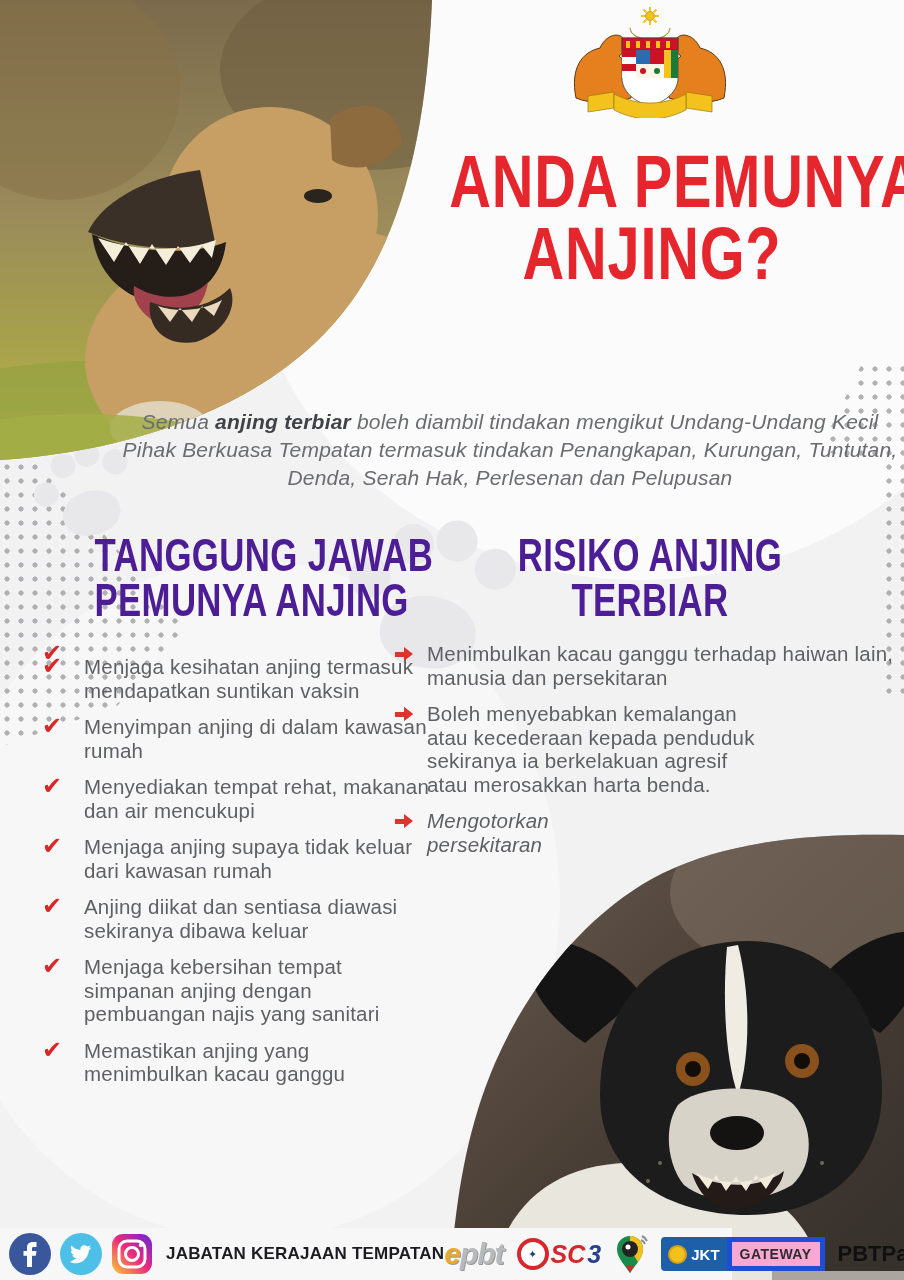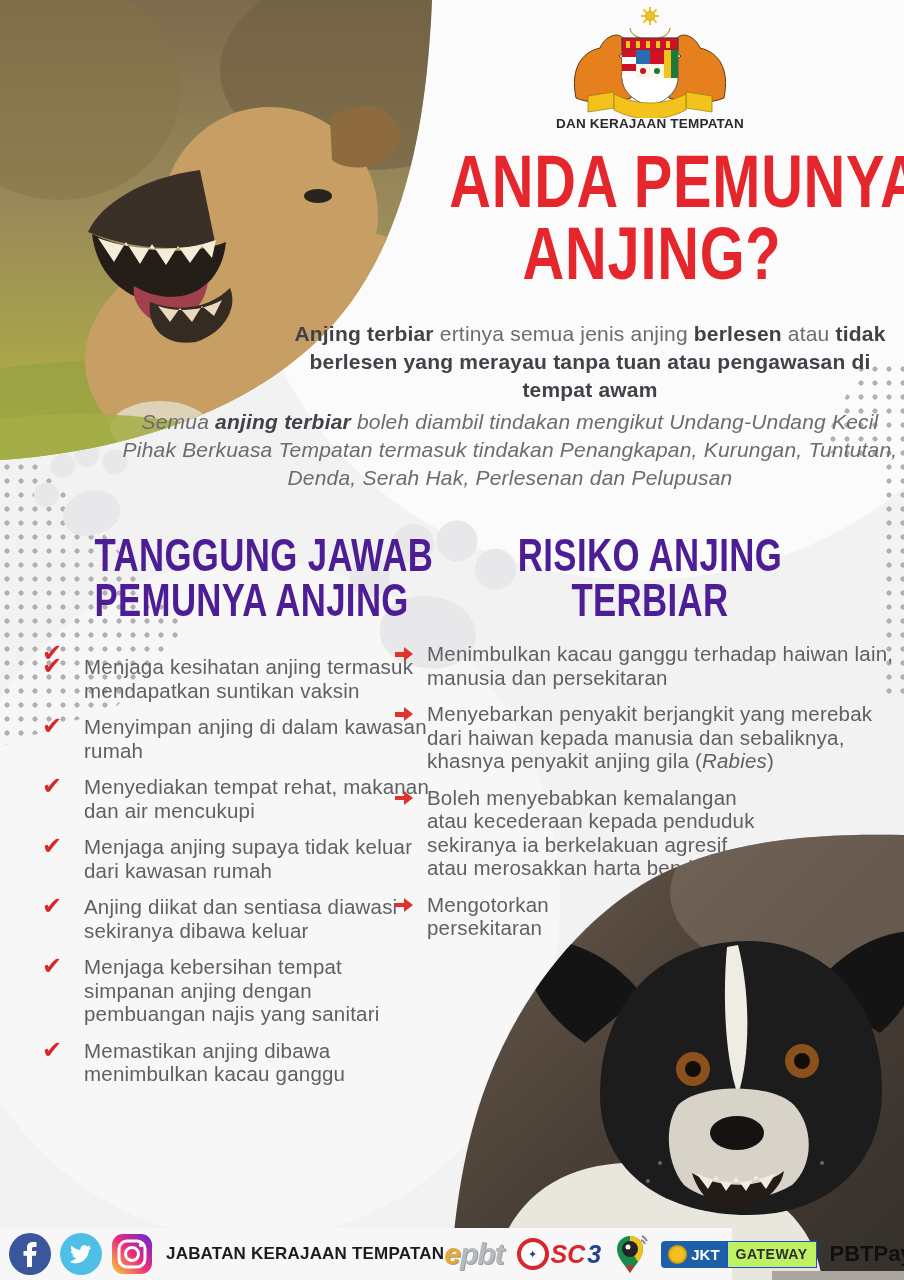--- a/index.html
+++ b/index.html
@@ -59,21 +59,21 @@
         color:#5f6063;letter-spacing:.2px;}
   .check-item{padding-left:46px;}
   .arrow-item{padding-left:32px;}
   .check-icon{position:absolute;left:4px;top:0;color:#d8282a;font-size:24px;
         font-family:"DejaVu Sans",sans-serif;}
   .arrow-icon{position:absolute;left:0;top:5px;width:20px;height:14px;}
   .arrow-icon::before{content:"";position:absolute;left:0;top:5px;width:9px;height:4.5px;background:#df342e;}
   .arrow-icon::after{content:"";position:absolute;left:9px;top:0;width:0;height:0;
         border-left:9.5px solid #df342e;border-top:7px solid transparent;border-bottom:7px solid transparent;}
   .arrow-item:nth-child(3){max-width:342px;}
-  .arrow-item:nth-child(4){max-width:215px;}
+  .arrow-item:nth-child(4){max-width:215px;font-style:italic;}
 
   
   .photo-tl{left:0;top:0;}
   .photo-br{left:450px;top:833px;}
   .photo-strip{left:772px;top:1271px;width:132px;height:9px;background:#aba59f;z-index:60;}
 
   
   .footer{left:0;top:1228px;width:732px;height:52px;background:#f7f7f8;display:flex;
           align-items:center;z-index:50;}
   .social{display:flex;align-items:center;gap:7px;margin-left:8px;}
@@ -85,21 +85,21 @@
   .epbt .e{color:#e9a92f;} .epbt .pbt{color:#b7babd;}
   .osc3{display:flex;align-items:center;gap:2px;font-style:italic;font-weight:bold;font-size:25px;}
   .osc-emblem{width:24px;height:24px;border-radius:50%;border:4px solid #d7262c;background:#fff;
         display:flex;align-items:center;justify-content:center;font-size:11px;color:#27408b;font-style:normal;}
   .osc3 .sc{color:#d7262c;} .osc3 .three{color:#27408b;}
   .jkt-badge{display:flex;align-items:stretch;}
   .jkt-blue{display:flex;align-items:center;gap:4px;background:#1d5fa9;border-radius:4px 0 0 4px;
         padding:4px 7px;}
   .jkt-emblem{width:15px;height:15px;border-radius:50%;background:#f2c11e;border:2px solid #d7a012;}
   .jkt-blue span{color:#fff;font-weight:bold;font-size:15px;}
-  .jkt-white{background:#bef264;border:1px solid #1d4ed8;display:flex;align-items:center;padding:4px 8px;}
+  .jkt-white{background:#f9a8d4;border:5px solid #1d4ed8;display:flex;align-items:flex-end;padding:4px 8px;}
   .jkt-white span{color:#2d2d2f;font-weight:bold;font-size:14px;letter-spacing:.5px;}
   .pbtpay{font-weight:bold;font-size:22px;color:#101013;}
 </style>
 </head>
 <body>
 
 <div class="poster">
 
   <div class="abs halo"></div>
   <div class="abs halo2"></div>
@@ -201,53 +201,51 @@
       </g>
     </g>
     <g fill="#f4c21d" stroke="#9a7a08" stroke-width="0.7">
       <path d="M26,90 L52,86 L52,102 L26,106 Z"></path>
       <path d="M150,90 L124,86 L124,102 L150,106 Z"></path>
       <path d="M52,88 C64,94 76,97 88,97 C100,97 112,94 124,88 L124,104 C112,110 100,113 88,113 C76,113 64,110 52,104 Z"></path>
     </g>
   </svg>
 
   <div class="abs ministry">
-    <div>DAN KERAJAAN TEMPATAN</div>
   </div>
 
   <h1 class="abs title" style="margin:0;">
     <span class="ln">ANDA PEMUNYA</span>
     <span class="ln">ANJING?</span>
   </h1>
 
-  <p class="abs intro intro1" style="margin:0;"><span class="seg-b">Anjing terbiar</span><span> ertinya semua jenis anjing </span><span class="seg-b">berlesen</span><span> atau </span><span class="seg-b">tidak berlesen yang merayau tanpa tuan atau pengawasan di tempat awam</span></p>
   <p class="abs intro intro2" style="margin:0;"><span>Semua </span><span class="seg-b">anjing terbiar</span><span> boleh diambil tindakan mengikut Undang-Undang Kecil Pihak Berkuasa Tempatan termasuk tindakan Penangkapan, Kurungan, Tuntutan, Denda, Serah Hak, Perlesenan dan Pelupusan</span></p>
 
   <h2 class="abs col-head head-left" style="margin:0;">
     <span class="ln">TANGGUNG JAWAB</span>
     <span class="ln">PEMUNYA ANJING</span>
   </h2>
   <h2 class="abs col-head head-right" style="margin:0;">
     <span class="ln">RISIKO ANJING</span>
     <span class="ln">TERBIAR</span>
   </h2>
 
   <div class="abs list-left">
       <div class="check-item"><span class="check-icon">✔</span></div>
       <div class="check-item"><span class="check-icon">✔</span><span>Menjaga kesihatan anjing termasuk mendapatkan suntikan vaksin</span></div>
       <div class="check-item"><span class="check-icon">✔</span><span>Menyimpan anjing di dalam kawasan rumah</span></div>
       <div class="check-item"><span class="check-icon">✔</span><span>Menyediakan tempat rehat, makanan dan air mencukupi</span></div>
       <div class="check-item"><span class="check-icon">✔</span><span>Menjaga anjing supaya tidak keluar dari kawasan rumah</span></div>
       <div class="check-item"><span class="check-icon">✔</span><span>Anjing diikat dan sentiasa diawasi sekiranya dibawa keluar</span></div>
       <div class="check-item"><span class="check-icon">✔</span><span>Menjaga kebersihan tempat simpanan anjing dengan pembuangan najis yang sanitari</span></div>
-      <div class="check-item"><span class="check-icon">✔</span><span>Memastikan anjing dibawa menimbulkan kacau ganggu</span></div>
+      <div class="check-item"><span class="check-icon">✔</span><span>Memastikan anjing yang menimbulkan kacau ganggu</span></div>
     </div>
   <div class="abs list-right">
       <div class="arrow-item"><span class="arrow-icon"></span><span><span>Menimbulkan kacau ganggu terhadap haiwan lain, manusia dan persekitaran</span></span></div>
-      <div class="arrow-item"><span class="arrow-icon"></span><span><span>Menyebarkan penyakit berjangkit yang merebak dari haiwan kepada manusia dan sebaliknya, khasnya penyakit anjing gila (</span><span class="seg-i">Rabies</span><span>)</span></span></div>
+      <div class="arrow-item"><span class="arrow-icon"></span></div>
       <div class="arrow-item"><span class="arrow-icon"></span><span><span>Boleh menyebabkan kemalangan atau kecederaan kepada penduduk sekiranya ia berkelakuan agresif atau merosakkan harta benda.</span></span></div>
       <div class="arrow-item"><span class="arrow-icon"></span><span><span>Mengotorkan persekitaran</span></span></div>
     </div>
 
   <svg class="abs photo-br" width="454" height="447" viewBox="0 0 454 447">
     <defs>
       <clipPath id="brclip">
         <path d="M454,2 C360,0 280,8 213,40 C148,72 84,140 45,230 C20,288 8,350 2,420 L0,447 L454,447 Z"></path>
       </clipPath>
       <linearGradient id="brbg" x1="0" y1="0" x2="1" y2="1">

